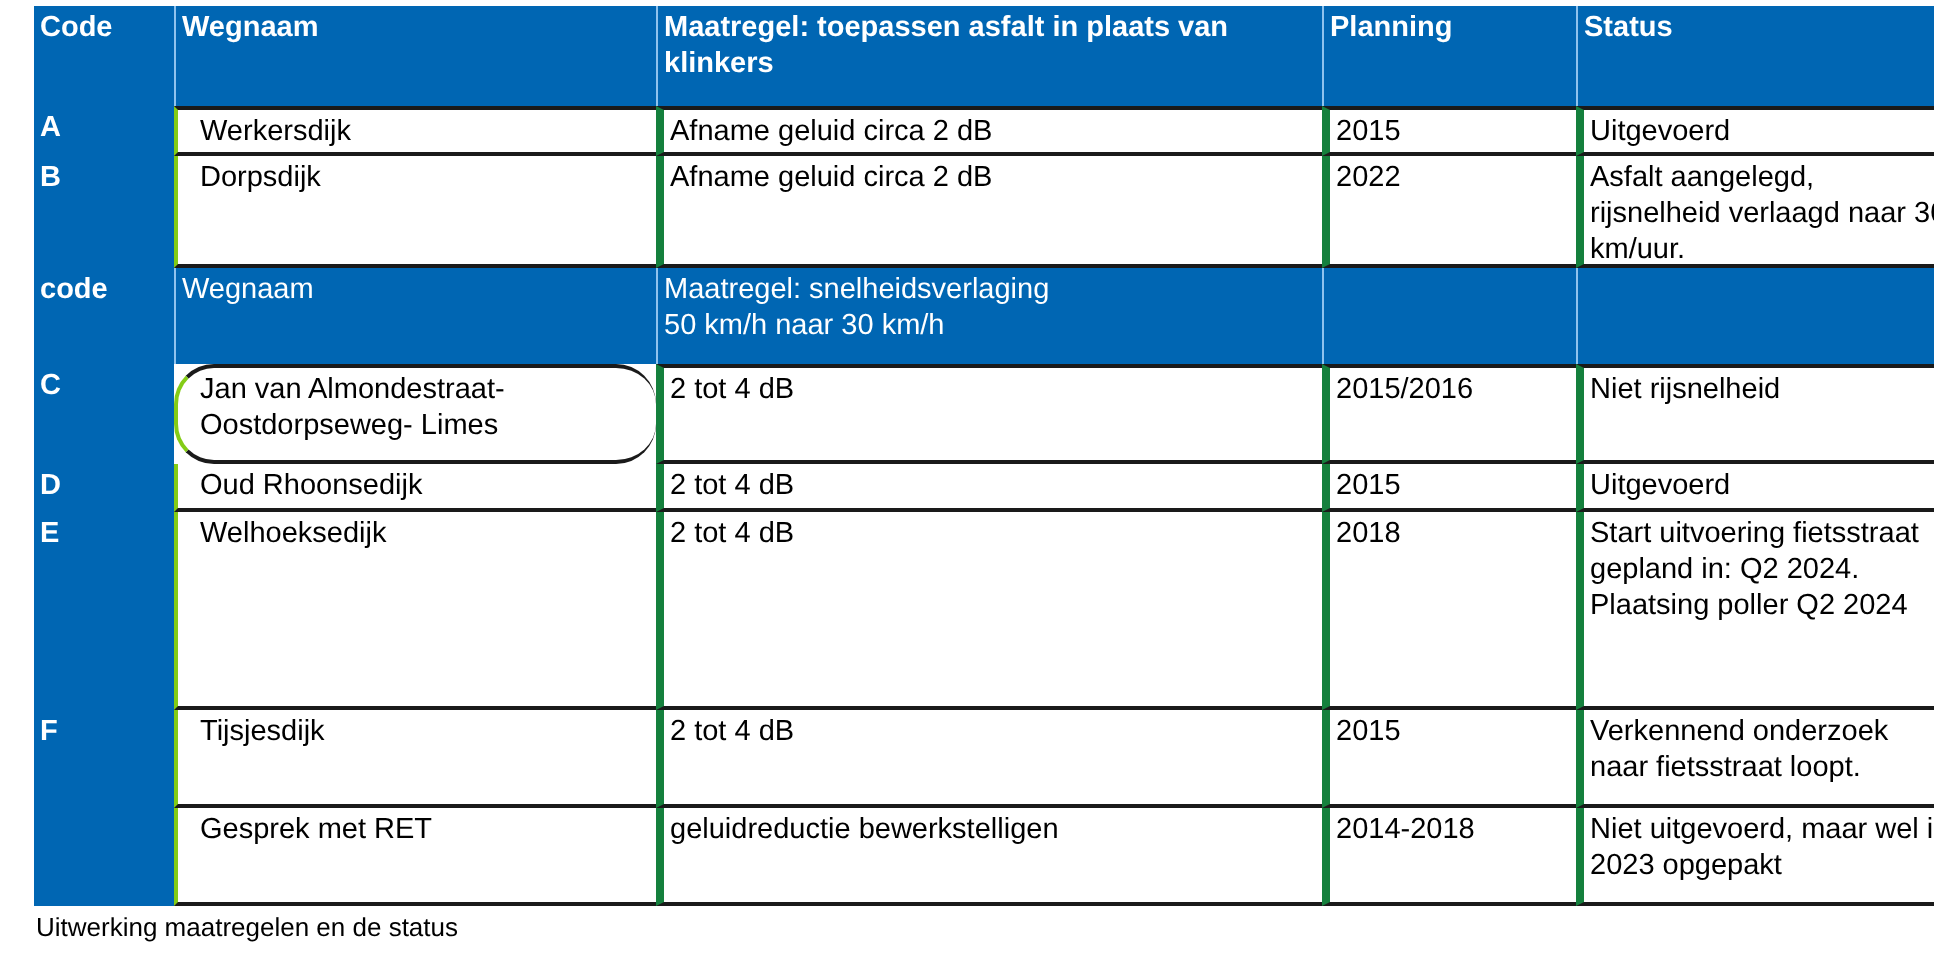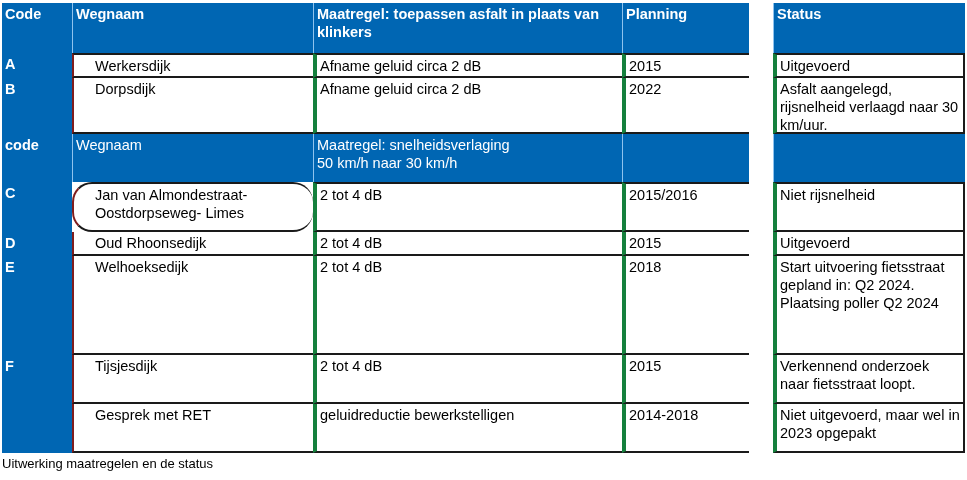--- a/index.html
+++ b/index.html
@@ -1,35 +1,35 @@
 <!DOCTYPE html>
 <html><head>
 <meta charset="utf-8">
 <style>
   html, body { margin: 0; padding: 0; background: #ffffff; }
   body { width: 967px; height: 480px; position: relative; overflow: hidden;
          font-family: "Liberation Sans", sans-serif; font-size: 14.5px; color: #000; }
   .tbl { position: absolute; left: 0; top: 3px; width: 967px; }
   .row { position: absolute; left: 0; width: 967px; }
-  .cell { position: absolute; top: 0; box-sizing: border-box; padding: 2px 3px 0 3px; line-height: 18px; }
+  .cell { position: absolute; top: 0; box-sizing: border-box; padding: 2px 3px 0 3px; line-height: 18px; margin-left: 15px; }
   .c0 { left: 2px; width: 70px; }
   .c1 { left: 72px; width: 241px; }
   .c2 { left: 313px; width: 333px; }
-  .c3 { left: 622px; width: 127px; }
+  .c3 { left: 646px; width: 127px; }
   .c4 { left: 773px; width: 192px; }
   .hdr .cell { background: #0066b3; color: #fff; height: 100%; }
   .hdr.bold .cell { font-weight: bold; }
   .hdr .cell.c0 { font-weight: bold; }
   .hdr .cell + .cell { border-left: 1px solid #8fc3ee; }
   .body .cell { height: 100%; border-bottom: 2px solid #1a1a1a; }
   .body .cell.c0 { background: #0066b3; color: #fff; font-weight: bold; border-bottom: none; }
-  .body .cell.c1 { border-left: 2px solid #7f1d1d; padding-left: 21px; }
+  .body .cell.c1 { border-left: 2px solid #84cc16; padding-left: 11px; }
   .body .cell.c2, .body .cell.c3, .body .cell.c4 { border-left: 4px solid #15803d; }
   .body .cell.c4 { border-right: 2px solid #1a1a1a; }
-  .caption { position: absolute; left: 2px; top: 456px; font-size: 13px; }
+  .caption { position: absolute; left: 18px; top: 456px; font-size: 13px; }
 </style>
 </head>
 <body>
 
 <div class="tbl">
 
   <div class="row hdr bold" style="top:0; height:50px;">
     <div class="cell c0">Code</div>
     <div class="cell c1">Wegnaam</div>
     <div class="cell c2" style="padding-right:40px;">Maatregel: toepassen asfalt in plaats van klinkers</div>

